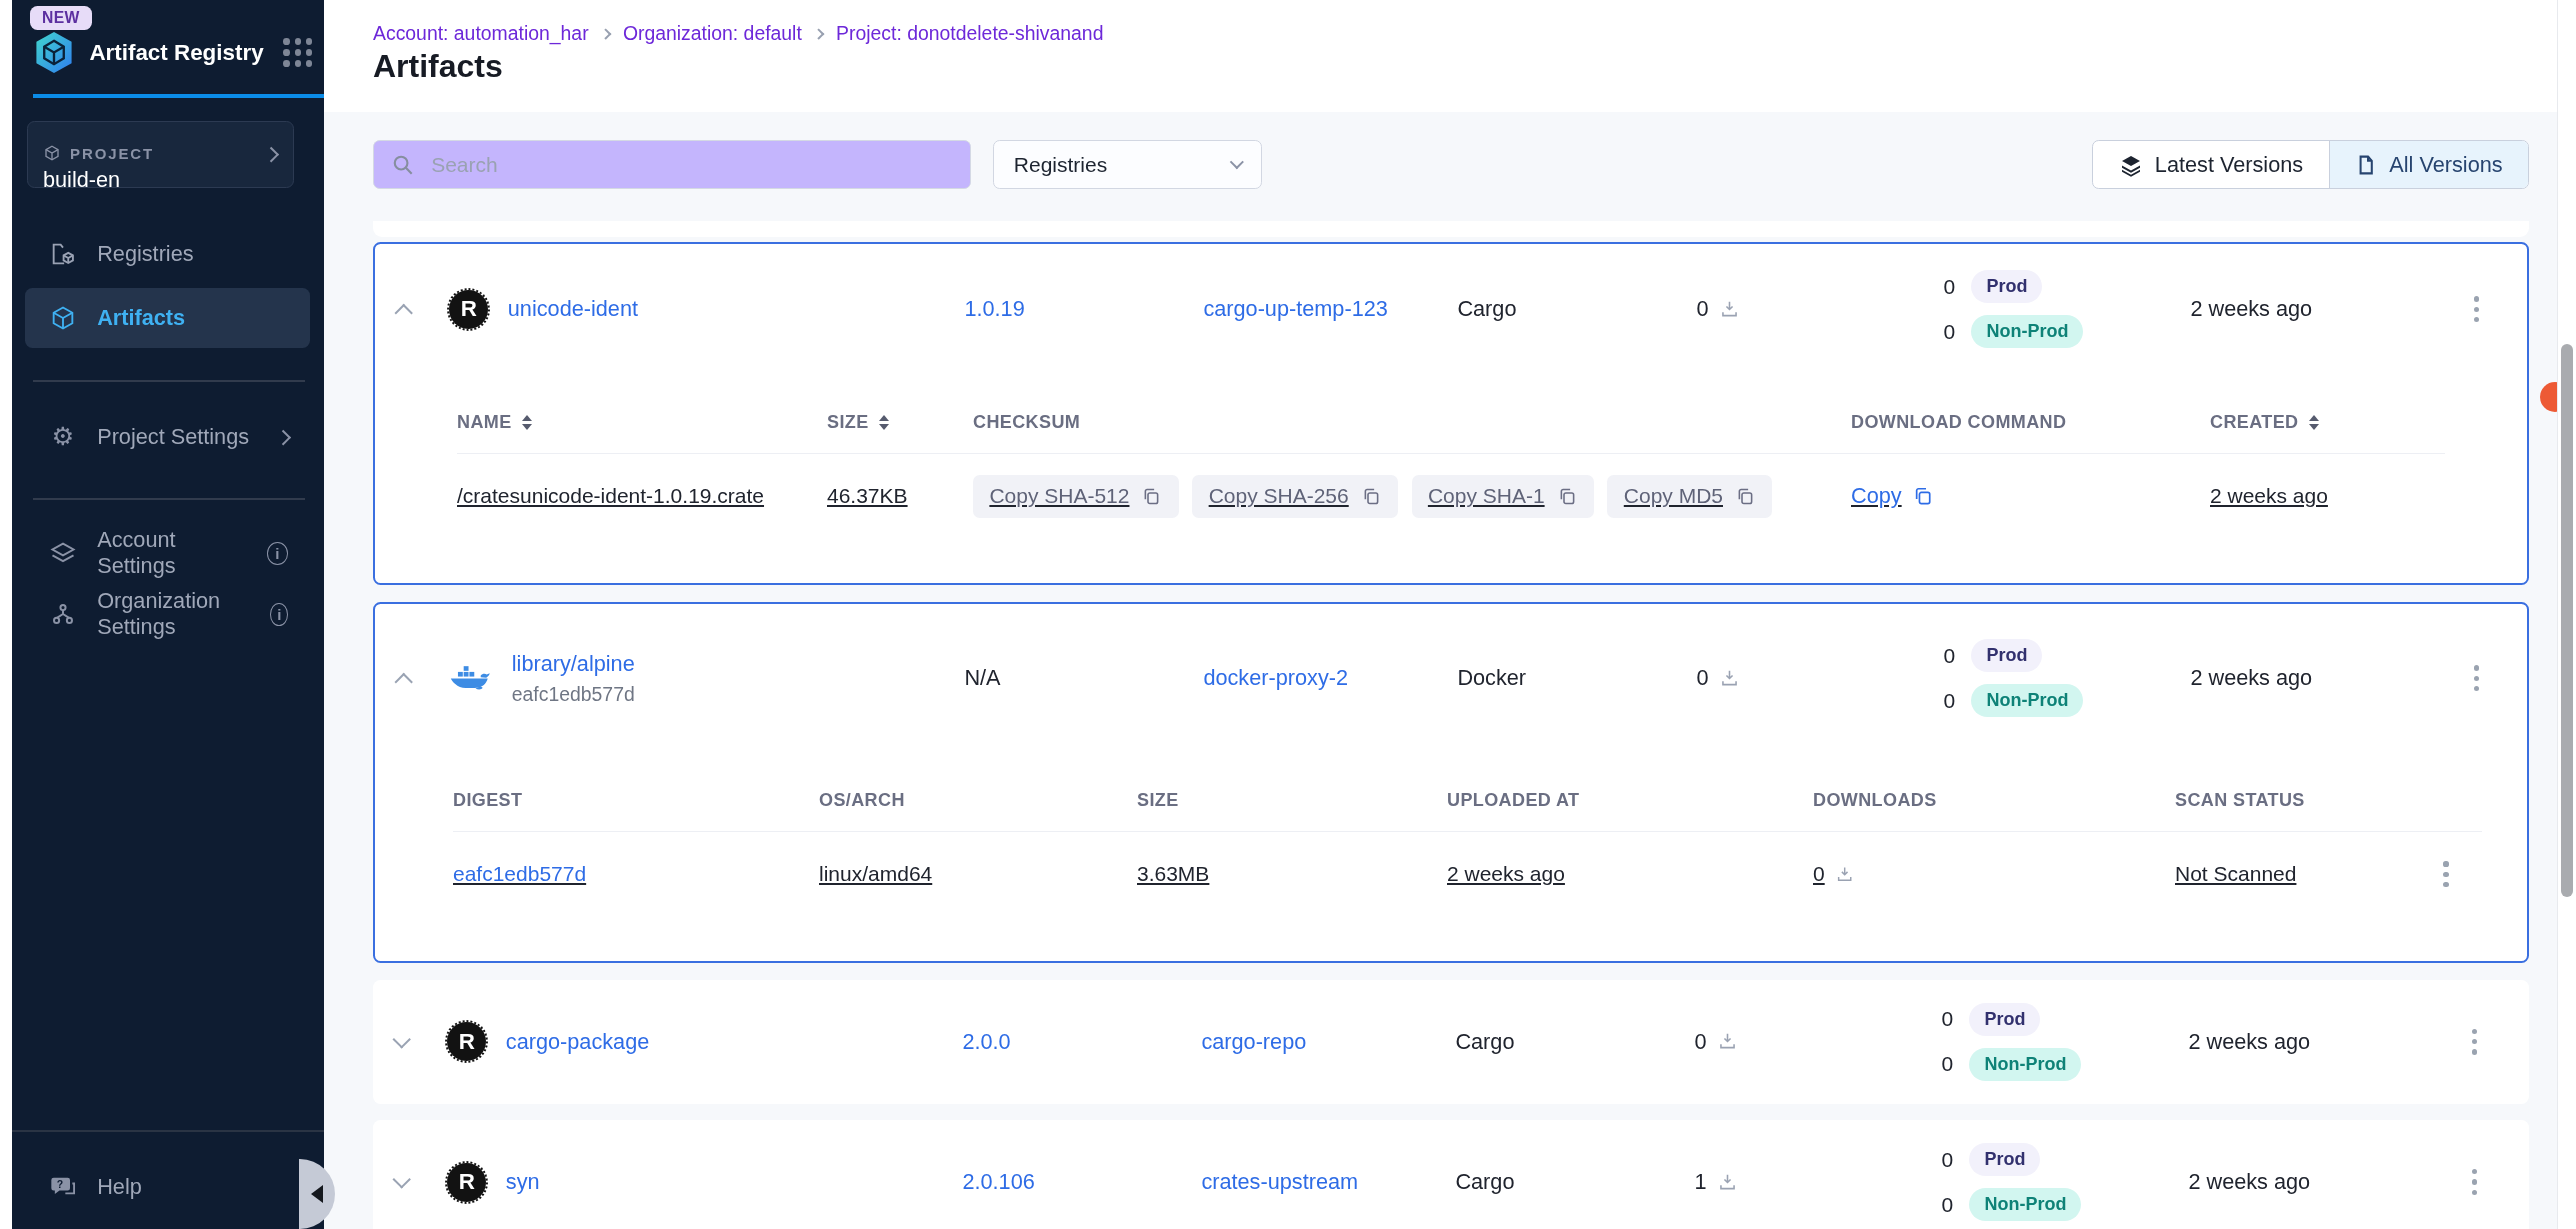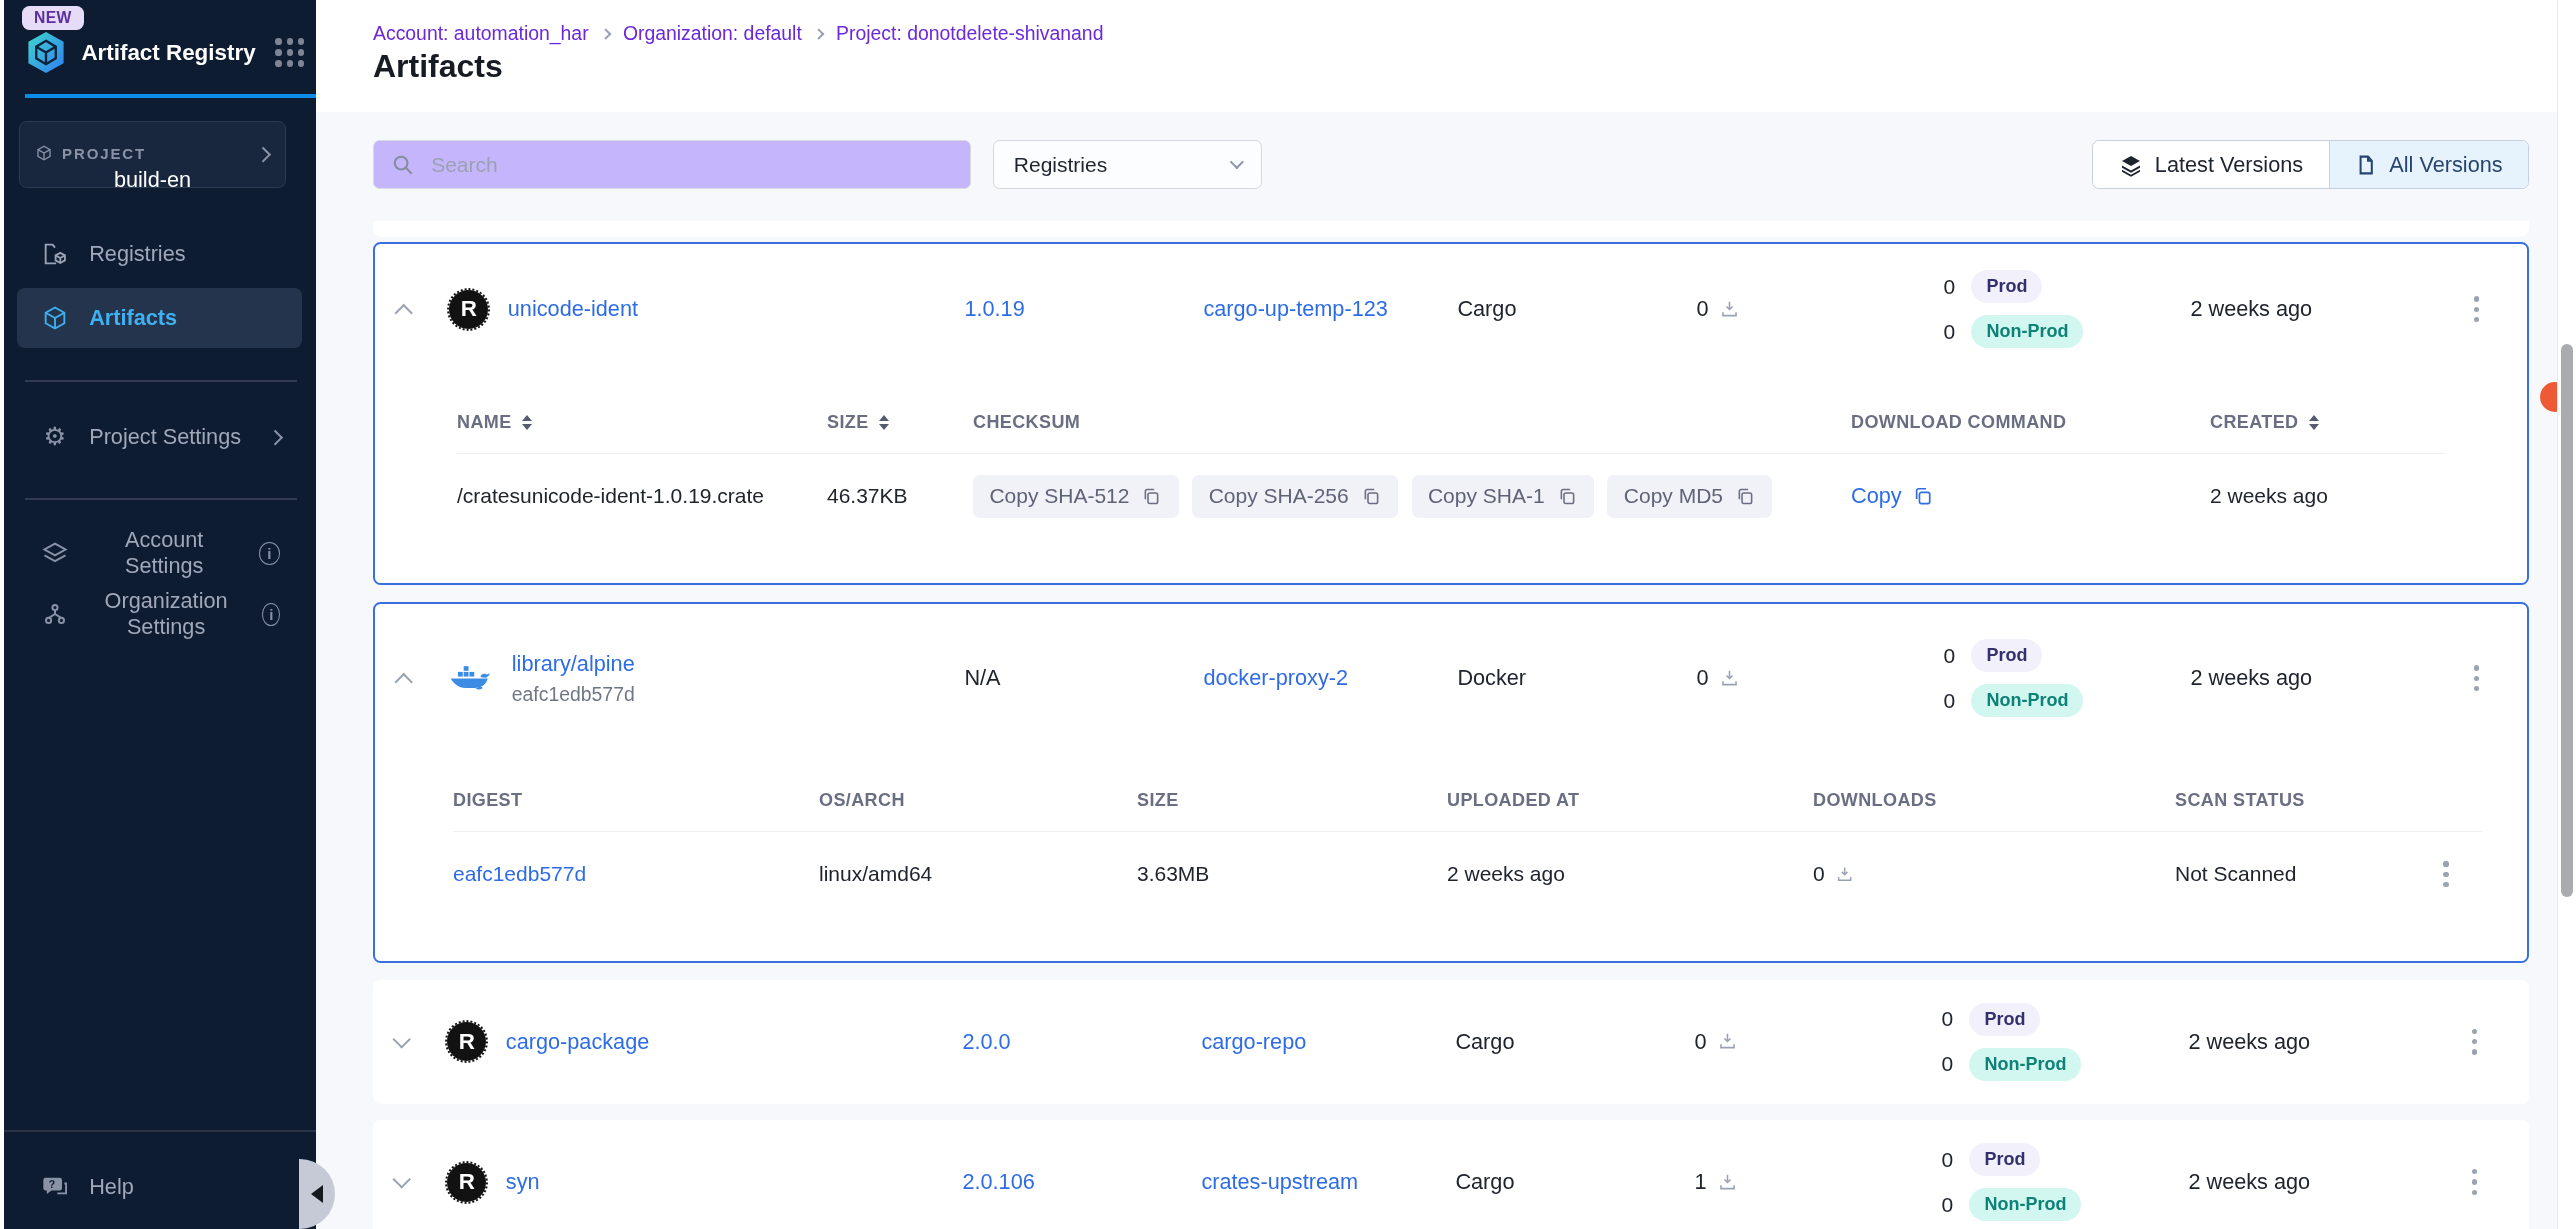--- a/index.html
+++ b/index.html
@@ -3,21 +3,21 @@
 <meta charset="utf-8">
 <style>
   * { box-sizing: border-box; }
   html,body { margin:0; padding:0; }
   body {
     width:2576px; height:1230px; overflow:hidden; position:relative;
     background:#ffffff; font-family:"Liberation Sans", sans-serif; color:#20242e;
   }
 
   
-  .sidebar { position:absolute; left:4px; top:0; width:312px; height:1230px; background:#0e1c31; z-index:10;text-align:center; }
+  .sidebar { position:absolute; left:12px; top:0; width:312px; height:1230px; background:#0e1c31; z-index:10; }
   .new-badge {
     position:absolute; left:18px; top:6px; background:#e7dcf8; color:#5c2fa0;
     font-size:15.7px; font-weight:700; padding:3px 12px; border-radius:7.5px; letter-spacing:0.4px;
   }
   .logo-row { position:absolute; left:22.4px; top:31px; width:278px; display:flex; align-items:center; gap:15px; }
   .logo-svg { width:40px; height:43px; flex:0 0 auto; }
   .app-title { font-size:22.4px; font-weight:700; color:#ffffff; white-space:nowrap; }
   .grid-icon { margin-left:auto; display:grid; grid-template-columns:repeat(3,6.7px); grid-gap:4.5px; cursor:pointer; }
   .grid-icon i { width:6.7px; height:6.7px; border-radius:50%; background:#7e8696; }
   .accent-bar { position:absolute; left:21px; right:0; top:94px; height:3.7px; background:#0b8ce8; }
@@ -103,21 +103,21 @@
   .badge { font-size:18px; font-weight:700; padding:6px 15px; border-radius:18px; }
   .badge.prod { background:#f2f1fb; color:#32316e; }
   .badge.nonprod { background:#d2f6f0; color:#0e8277; }
   .kebab { display:flex; flex-direction:column; gap:5.2px; align-items:center; cursor:pointer; justify-self:center; padding:6px; }
   .kebab i { width:5.2px; height:5.2px; border-radius:50%; background:#9aa3b0; }
 
   
   .detail { padding:18px 82px 45px 82px; }
   .detail.docker { padding:18px 45px 45px 78px; }
   .d-head { display:grid; align-items:center; height:60px; }
-  .d-row { display:grid; align-items:center; min-height:84px; font-size:21px; color:#20242e; }
+  .d-row { display:grid; align-items:center; min-height:84px; font-size:21px; color:#20242e;text-decoration:underline; }
   .cargo-cols { grid-template-columns:370px 146px 878px 359px 239px; }
   .docker-cols { grid-template-columns:366px 318px 310px 366px 362px 232px 78px; }
   .th { font-size:18px; font-weight:700; color:#6a6e82; letter-spacing:0.4px; display:flex; align-items:center; gap:10.5px; }
   .sort { display:flex; flex-direction:column; gap:3px; cursor:pointer; }
   .tri { width:0; height:0; border-left:5.2px solid transparent; border-right:5.2px solid transparent; }
   .tri-up { border-bottom:6.7px solid #565b6e; }
   .tri-down { border-top:6.7px solid #565b6e; }
   .detail-divider { height:1.5px; background:#edeff4; }
   .chips { display:flex; gap:13.4px; flex-wrap:nowrap; }
   .chip { display:flex; align-items:center; gap:12px; background:#f1f2f7; color:#5f6378; font-size:21px;

